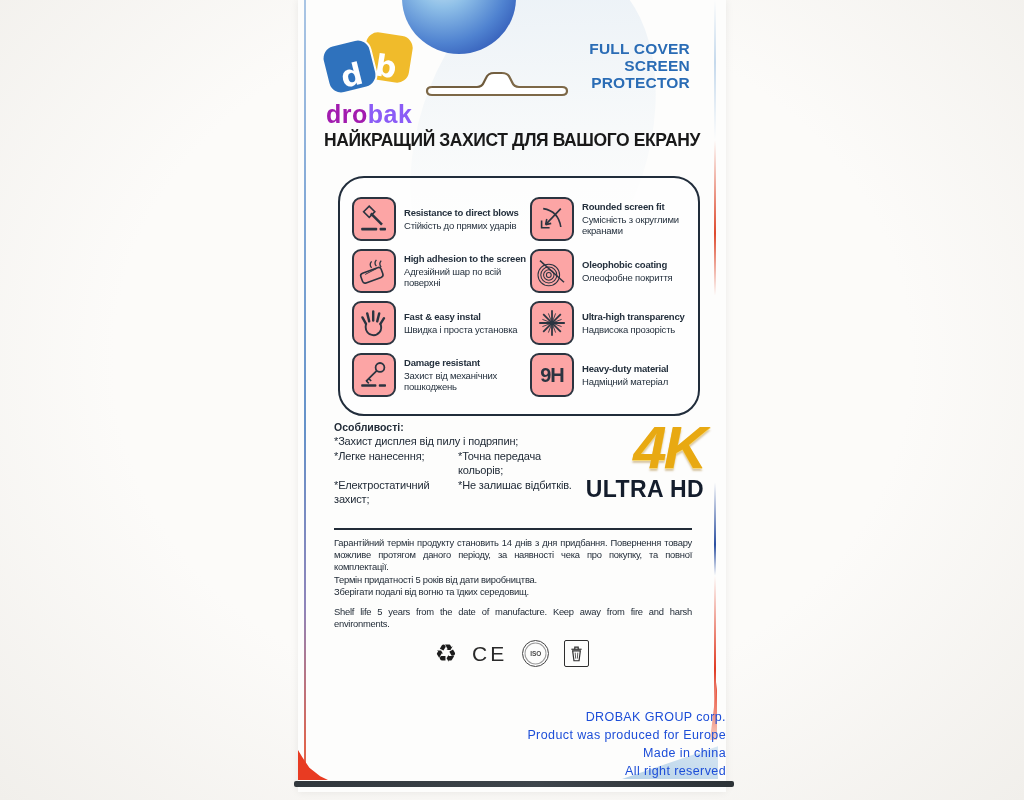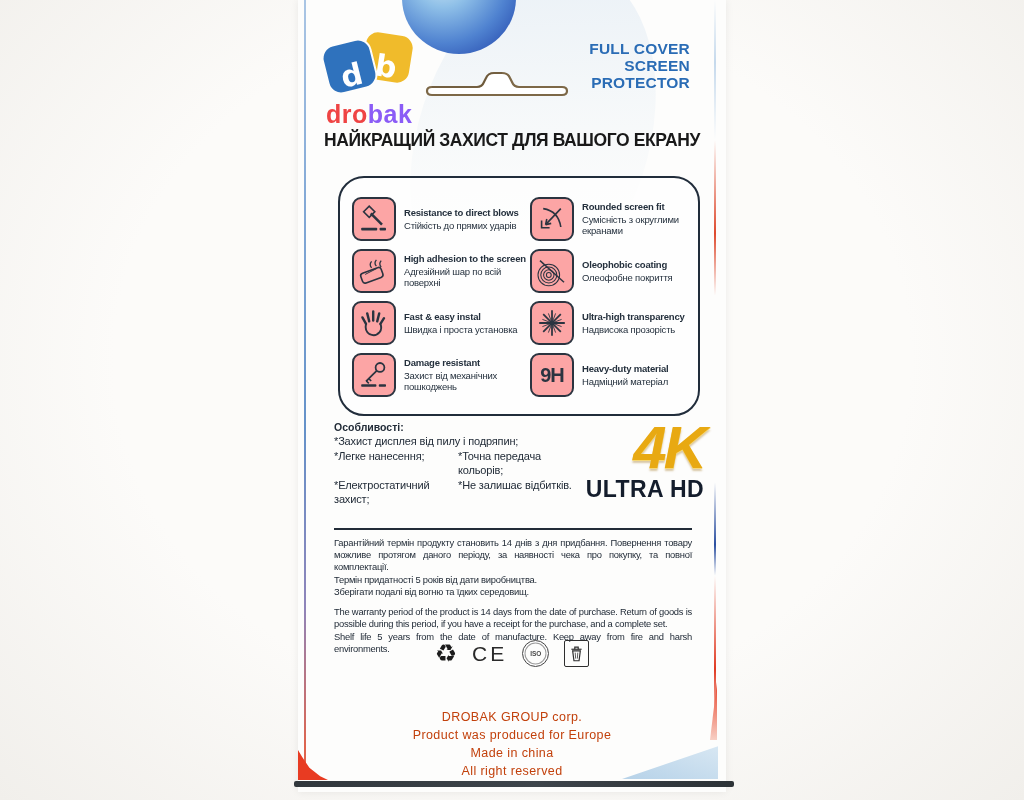--- a/index.html
+++ b/index.html
@@ -37,21 +37,21 @@
     background:radial-gradient(circle at 36% 32%, #cfe7f5 0%, #8fc0e8 28%, #4f82d0 62%, #2c52b2 88%, #24409a 100%);
     z-index:1; }
   .euro-slot { position:absolute; left:124px; top:70px; z-index:3; }
   
   .logo { position:absolute; left:26px; top:34px; width:110px; height:100px; z-index:2; }
   .sq { position:absolute; width:47px; height:47px; border-radius:12px; display:flex; align-items:flex-end; justify-content:center; }
   .sq-blue { left:2px; top:9px; background:#2f72bd; transform:rotate(-14deg); z-index:2; box-shadow:0 0 0 2px #fdfdfc; }
   .sq-yellow { left:40px; top:0; background:#f0bb2b; transform:rotate(9deg); z-index:1; }
   .sq span { color:#fff; font-weight:bold; font-size:30px; line-height:0.95; font-family:"DejaVu Sans", sans-serif; }
   .wordmark { position:absolute; left:2px; top:66px; font-size:25px; font-weight:bold; letter-spacing:0.5px; }
-  .wordmark .p1 { color:#ef4444;margin-top:18px; }
+  .wordmark .p1 { color:#a21caf;margin-top:18px; }
   .wordmark .p2 { color:#8b5cf6; }
   
   .tagline { position:absolute; right:36px; top:40px; text-align:right; color:#2a6cb5;
     font-weight:bold; font-size:15.5px; line-height:1.1; letter-spacing:0.2px; z-index:3; }
   
   .heading { position:absolute; left:0; right:0; top:130px; text-align:center;
     font-size:17.5px; font-weight:bold; color:#191919; letter-spacing:-0.4px; z-index:3; }
   
   .panel { position:absolute; left:40px; top:176px; width:362px; height:240px;
     border:2.5px solid #212d3b; border-radius:26px; background:rgba(255,255,255,0.6);
@@ -82,21 +82,21 @@
   .certs { position:absolute; left:0; right:0; top:640px; display:flex; justify-content:center;
     align-items:center; gap:15px; z-index:2; }
   .recycle { font-family:"DejaVu Sans", sans-serif; font-size:25px; color:#1c1c1c; line-height:1; }
   .ce { font-size:21px; color:#2a2a2a; letter-spacing:3px; font-weight:normal; }
   .iso { width:27px; height:27px; border:1.6px solid #4a4a4a; border-radius:50%;
     display:flex; align-items:center; justify-content:center; box-shadow:inset 0 0 0 1.5px #fff, inset 0 0 0 2.5px #9a9a9a; }
   .iso span { font-size:6.5px; font-weight:bold; color:#4a4a4a; letter-spacing:0; }
   .bin-box { width:25px; height:27px; border:1.6px solid #2e2e2e; border-radius:2px;
     display:flex; align-items:center; justify-content:center; }
   
-  .footer { position:absolute; left:0; right:0; top:708px; text-align:center; color:#c2410c;
+  .footer { position:absolute; left:0; right:0; top:708px; text-align:right; color:#1d4ed8;
     font-size:12.5px; line-height:1.45; letter-spacing:0.4px; z-index:2; }
 </style>
 </head>
 <body>
 
 <div class="package">
 
   <div class="swoosh"></div>
   <div class="sphere"></div>
 
@@ -269,21 +269,20 @@
   </div>
 
 
   <div class="divider"></div>
 
   <div class="legal">
     <p>Гарантійний термін продукту становить 14 днів з дня придбання. Повернення товару можливе протягом даного періоду, за наявності чека про покупку, та повної комплектації.</p>
     <p>Термін придатності 5 років від дати виробництва.</p>
     <p>Зберігати подалі від вогню та їдких середовищ.</p>
     <div class="gap"></div>
-    <p>The warranty period of the product is 14 days from the date of purchase. Return of goods is possible during this period, if you have a receipt for the purchase, and a complete set.</p>
     <p>Shelf life 5 years from the date of manufacture. Keep away from fire and harsh environments.</p>
   </div>
 
   <div class="certs">
     <span class="recycle">♻</span>
     <span class="ce">CE</span>
     <div class="iso">
         <span>ISO</span>
       </div>
     <div class="bin-box">

